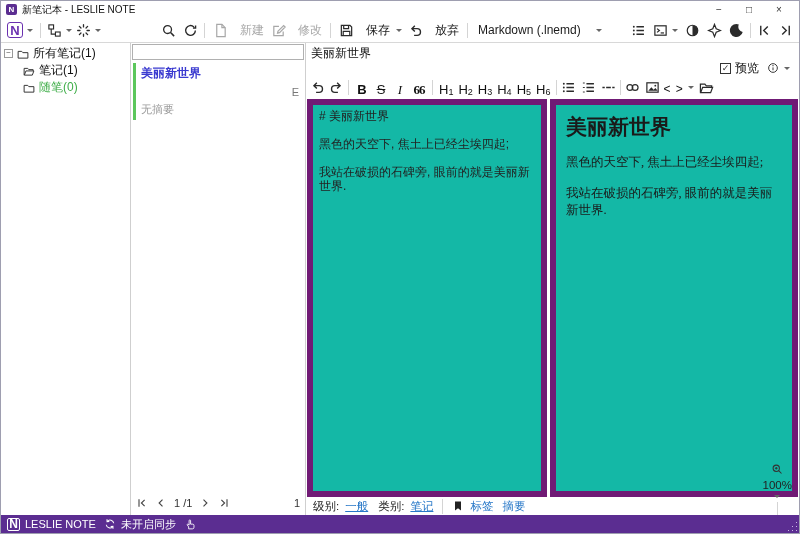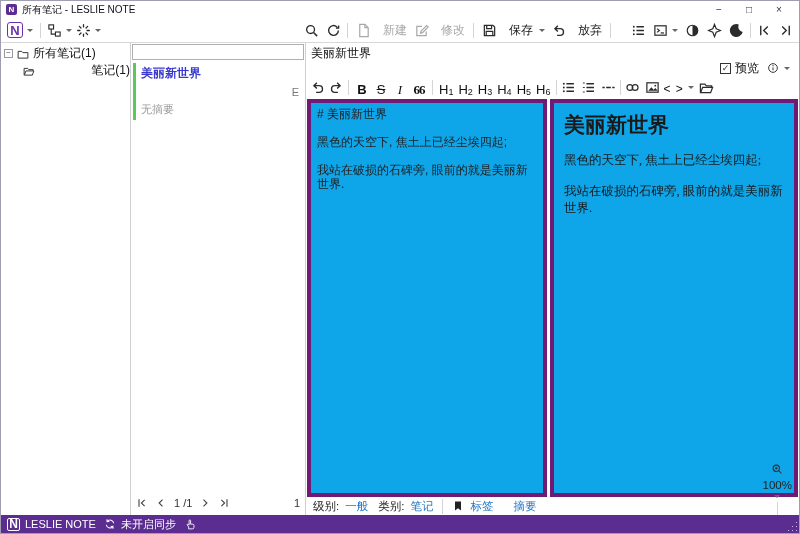--- a/index.html
+++ b/index.html
@@ -31,21 +31,21 @@
   .ic12 { width:12px; height:12px; }
   .ic11 { width:11px; height:11px; }
   svg.ic, svg.ic12, svg.ic11 { display:block; }
 
   
   .main { flex:1 1 auto; display:flex; border-top:1px solid #d8d8d8; min-height:0; }
 
   
   .tree { width:130px; flex:0 0 auto; border-right:1px solid #cfcfcf; padding-top:2px; font-size:12px; }
   .trow { height:17px; display:flex; align-items:center; gap:4px; padding-left:3px; cursor:default; color:#111; }
-  .trow.child { padding-left:22px;justify-content:space-between; }
+  .trow.child { padding-left:22px; }
   .expander { width:9px; height:9px; border:1px solid #9a9a9a; color:#555; font-size:8px; line-height:6px;
               text-align:center; flex:0 0 auto; }
   .t-green { color:#3fae49; }
   .t-orange { color:#e8801e; }
 
   
   .listpanel { width:175px; flex:0 0 auto; border-right:1px solid #cfcfcf; display:flex; flex-direction:column; min-height:0; }
   .search { margin:1px; height:16px; border:1px solid #b0b0b0; font-size:11px; padding:0 3px; outline:none; width:calc(100% - 2px); }
   .note-item { position:relative; padding:4px 6px 5px 10px; cursor:default; }
   .note-item::before { content:""; position:absolute; left:2px; top:2px; bottom:2px; width:3px; background:#5cc75c; }
@@ -70,31 +70,31 @@
   .md-toolbar { height:23px; flex:0 0 auto; display:flex; align-items:center; padding:0 4px; gap:1px; }
   .mbtn { min-width:18px; height:19px; display:flex; align-items:flex-end; justify-content:center; font-size:13px;
           color:#111; padding:0 2px; cursor:default; line-height:15px; }
   .mbtn.b { font-weight:bold; }
   .mbtn.s { text-decoration:line-through; }
   .mbtn.i { font-style:italic; font-family:"Liberation Serif","DejaVu Serif",serif; }
   .mbtn.q { font-weight:bold; letter-spacing:-1px; font-family:"Liberation Serif","DejaVu Serif",serif; }
   .hbtn sub { font-size:9px; line-height:9px; }
   .mbtn.code { font-size:12px; letter-spacing:1px; }
   .ed-split { flex:1 1 auto; display:flex; padding:0 1px; min-height:0; }
-  .pane { flex:1 1 0; border:4px solid #701a75; overflow:hidden; background:#0ea5e9; }
+  .pane { flex:1 1 0; border:6px solid #701a75; overflow:hidden; background:#14b8a6; }
   .source { padding:4px 6px; font-size:12px; line-height:14px; color:#222; }
   .source .ln { min-height:14px; white-space:pre-wrap; }
   .panegap { width:3px; flex:0 0 auto; }
   .preview { padding:2px 10px; font-family:"Liberation Serif","DejaVu Serif",serif; color:#1a1a1a; }
   .preview h1 { font-size:21px; font-weight:bold; margin:6px 0 13px; }
   .preview p { font-size:12.5px; margin:0 0 14px; }
   .ed-footer { height:18px; flex:0 0 auto; display:flex; align-items:center; gap:6px; padding:0 7px;
                font-size:11.5px; color:#222; }
   .lnk { color:#2878c8; cursor:default; }
-  .lnk.u { }
+  .lnk.u { text-decoration:underline; }
   .ed-footer-right { margin-left:auto; display:flex; align-items:center; gap:4px;flex-direction:column; }
 
   
   .statusbar { height:18px; flex:0 0 auto; background:#5b2d91; color:#fff; display:flex; align-items:center;
                gap:5px; padding:0 6px; font-size:11px; position:relative; }
   .statusbar .ic12, .statusbar .ic11 { color:#fff; }
   .slogo { font-weight:bold; font-size:12px; border:1.2px solid #fff; border-radius:2px; width:13px; height:13px;
            display:flex; align-items:center; justify-content:center; }
   .status-right { margin-left:auto; display:flex; align-items:center; gap:4px; }
   .grip { position:absolute; right:2px; bottom:2px; width:1.5px; height:1.5px; background:#c9b8e4;
@@ -230,21 +230,21 @@
     <g id="i-spin" stroke="currentColor" stroke-width="1.4" stroke-linecap="round">
         <path d="M8 1.8v2.4M8 11.8v2.4M1.8 8h2.4M11.8 8h2.4M3.6 3.6l1.7 1.7M10.7 10.7l1.7 1.7M12.4 3.6l-1.7 1.7M5.3 10.7l-1.7 1.7"></path>
       </g>
   </defs>
 </svg>
 
 <div class="window">
 
   <div class="titlebar">
     <span class="applogo">N</span>
-    <span>所有笔记 - LESLIE NOTE</span>
+    <span>新笔记本 - LESLIE NOTE</span>
     <div class="win-controls">
       <span class="wc">−</span>
       <span class="wc">□</span>
       <span class="wc">×</span>
     </div>
   </div>
 
   <div class="toolbar">
     <span class="nlogo">N</span>
     <span class="caret"></span>
@@ -286,20 +286,24 @@
         <span>保存</span>
       </span>
       <span class="caret"></span>
       <span class="tbtn">
         <svg class="ic" viewBox="0 0 16 16">
             <use href="#i-undo2"></use>
           </svg>
         <span>放弃</span>
       </span>
       <span class="sep"></span>
+      <span class="format-select">
+        <span>Markdown (.lnemd)</span>
+        <span class="caret"></span>
+      </span>
       <svg class="ic" viewBox="0 0 16 16" style="margin-left:14px">
           <use href="#i-listul"></use>
         </svg>
       <svg class="ic" viewBox="0 0 16 16" style="margin-left:4px">
           <use href="#i-console"></use>
         </svg>
       <span class="caret"></span>
       <svg class="ic" viewBox="0 0 16 16" style="margin-left:3px">
           <use href="#i-contrast"></use>
         </svg>
@@ -327,20 +331,26 @@
         <svg class="ic12" viewBox="0 0 16 16" style="color:#333">
             <use href="#i-folder"></use>
           </svg>
         <span>所有笔记(1)</span>
       </div>
       <div class="trow child">
         <svg class="ic12" viewBox="0 0 16 16" style="color:#333">
             <use href="#i-folderopen"></use>
           </svg>
         <span>笔记(1)</span>
+      </div>
+      <div class="trow child">
+        <svg class="ic12" viewBox="0 0 16 16" style="color:#333">
+            <use href="#i-folder"></use>
+          </svg>
+        <span class="t-green">随笔(0)</span>
       </div>
     </div>
 
     <div class="listpanel">
       <input class="search" type="text" value="" style="">
       <div class="note-item">
         <div class="note-title">美丽新世界</div>
         <div class="note-summary">无摘要</div>
         <span class="note-marker">E</span>
       </div>
@@ -458,21 +468,21 @@
       <div class="ed-footer">
         <span>级别:</span>
         <span class="lnk u">一般</span>
         <span style="margin-left:4px">类别:</span>
         <span class="lnk u">笔记</span>
         <span class="sep"></span>
         <svg class="ic12" viewBox="0 0 16 16" style="color:#222">
             <use href="#i-bookmark"></use>
           </svg>
         <span class="lnk">标签</span>
-        <span class="lnk" style="margin-left:14px">摘要</span>
+        <span class="lnk" style="margin-left:3px">摘要</span>
         <span class="ed-footer-right">
           <svg class="ic12" viewBox="0 0 16 16" style="color:#333">
               <use href="#i-zoomin"></use>
             </svg>
           <span>100%</span>
           <span class="caret"></span>
           <span class="sep"></span>
           <svg class="ic12" viewBox="0 0 16 16" style="color:#333">
               <use href="#i-stop"></use>
             </svg>

